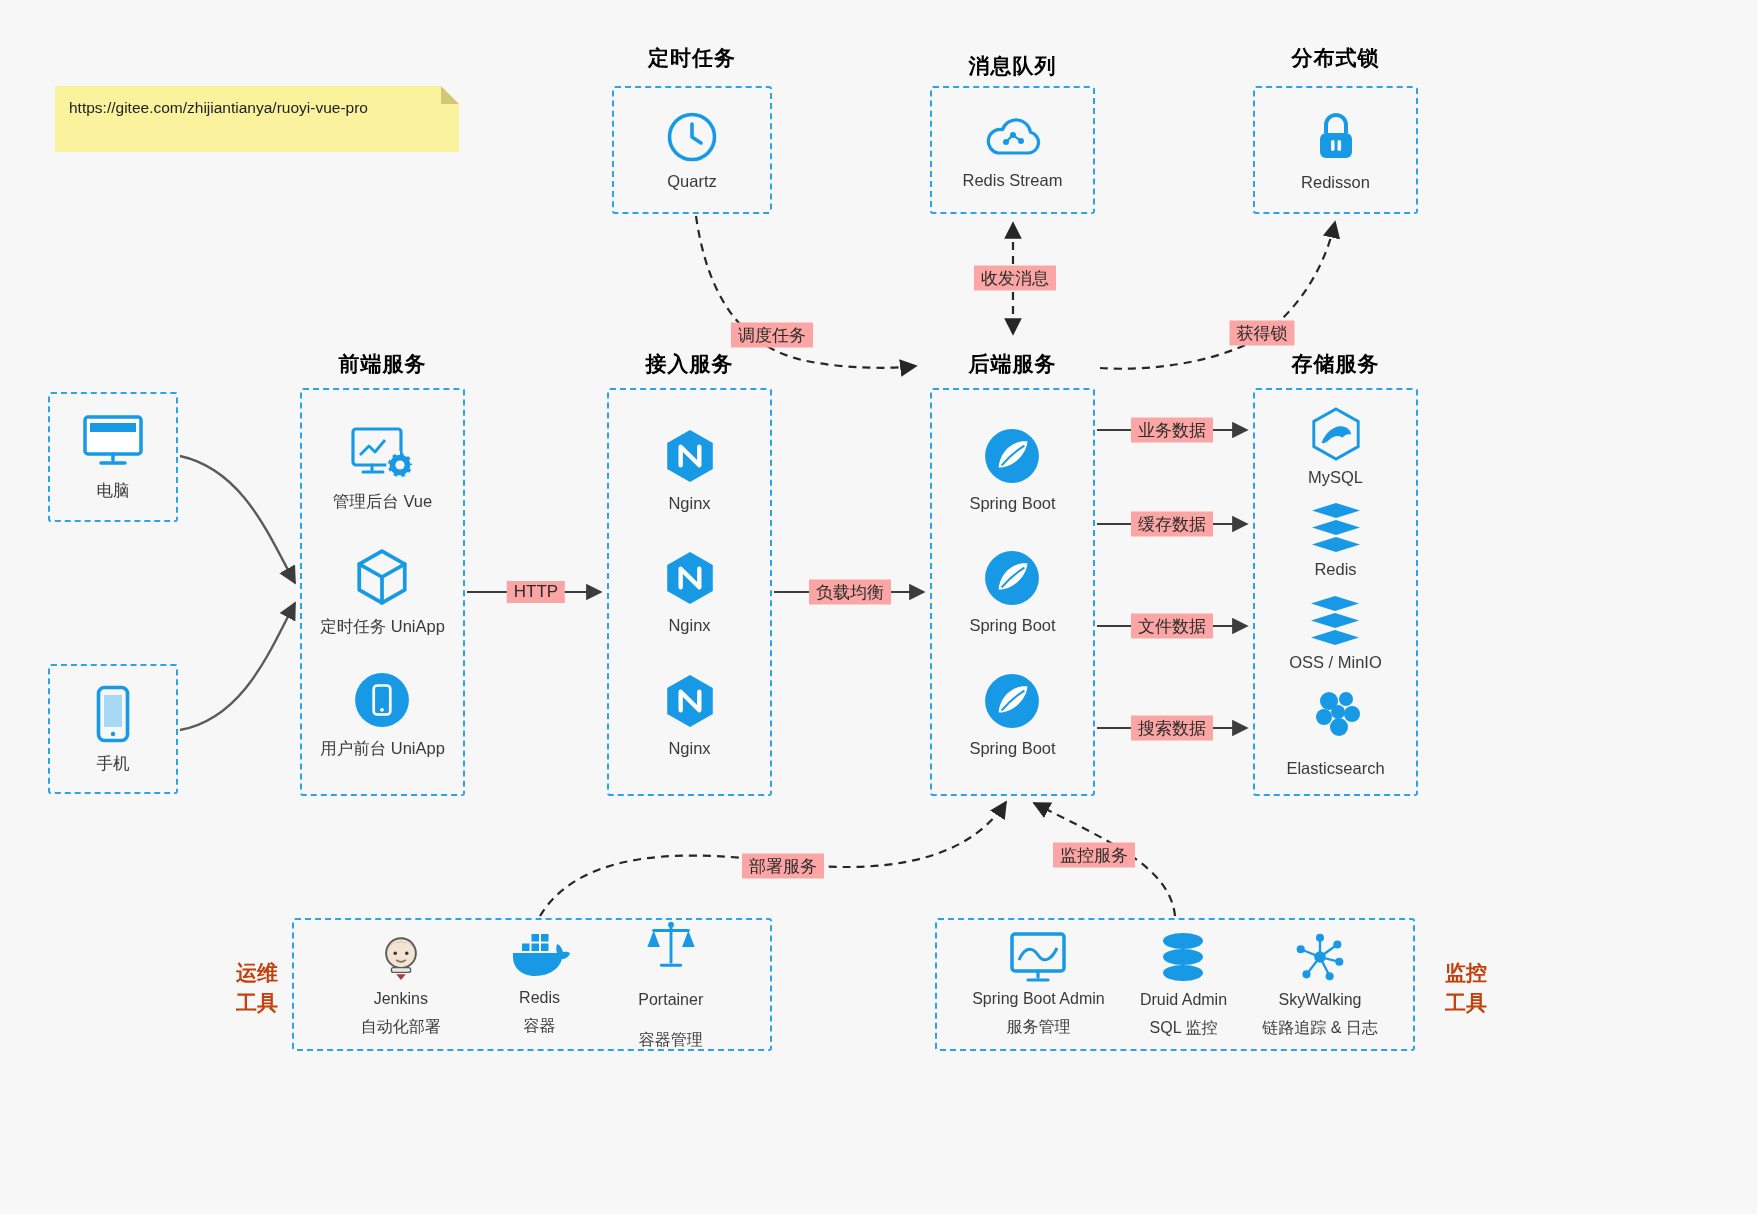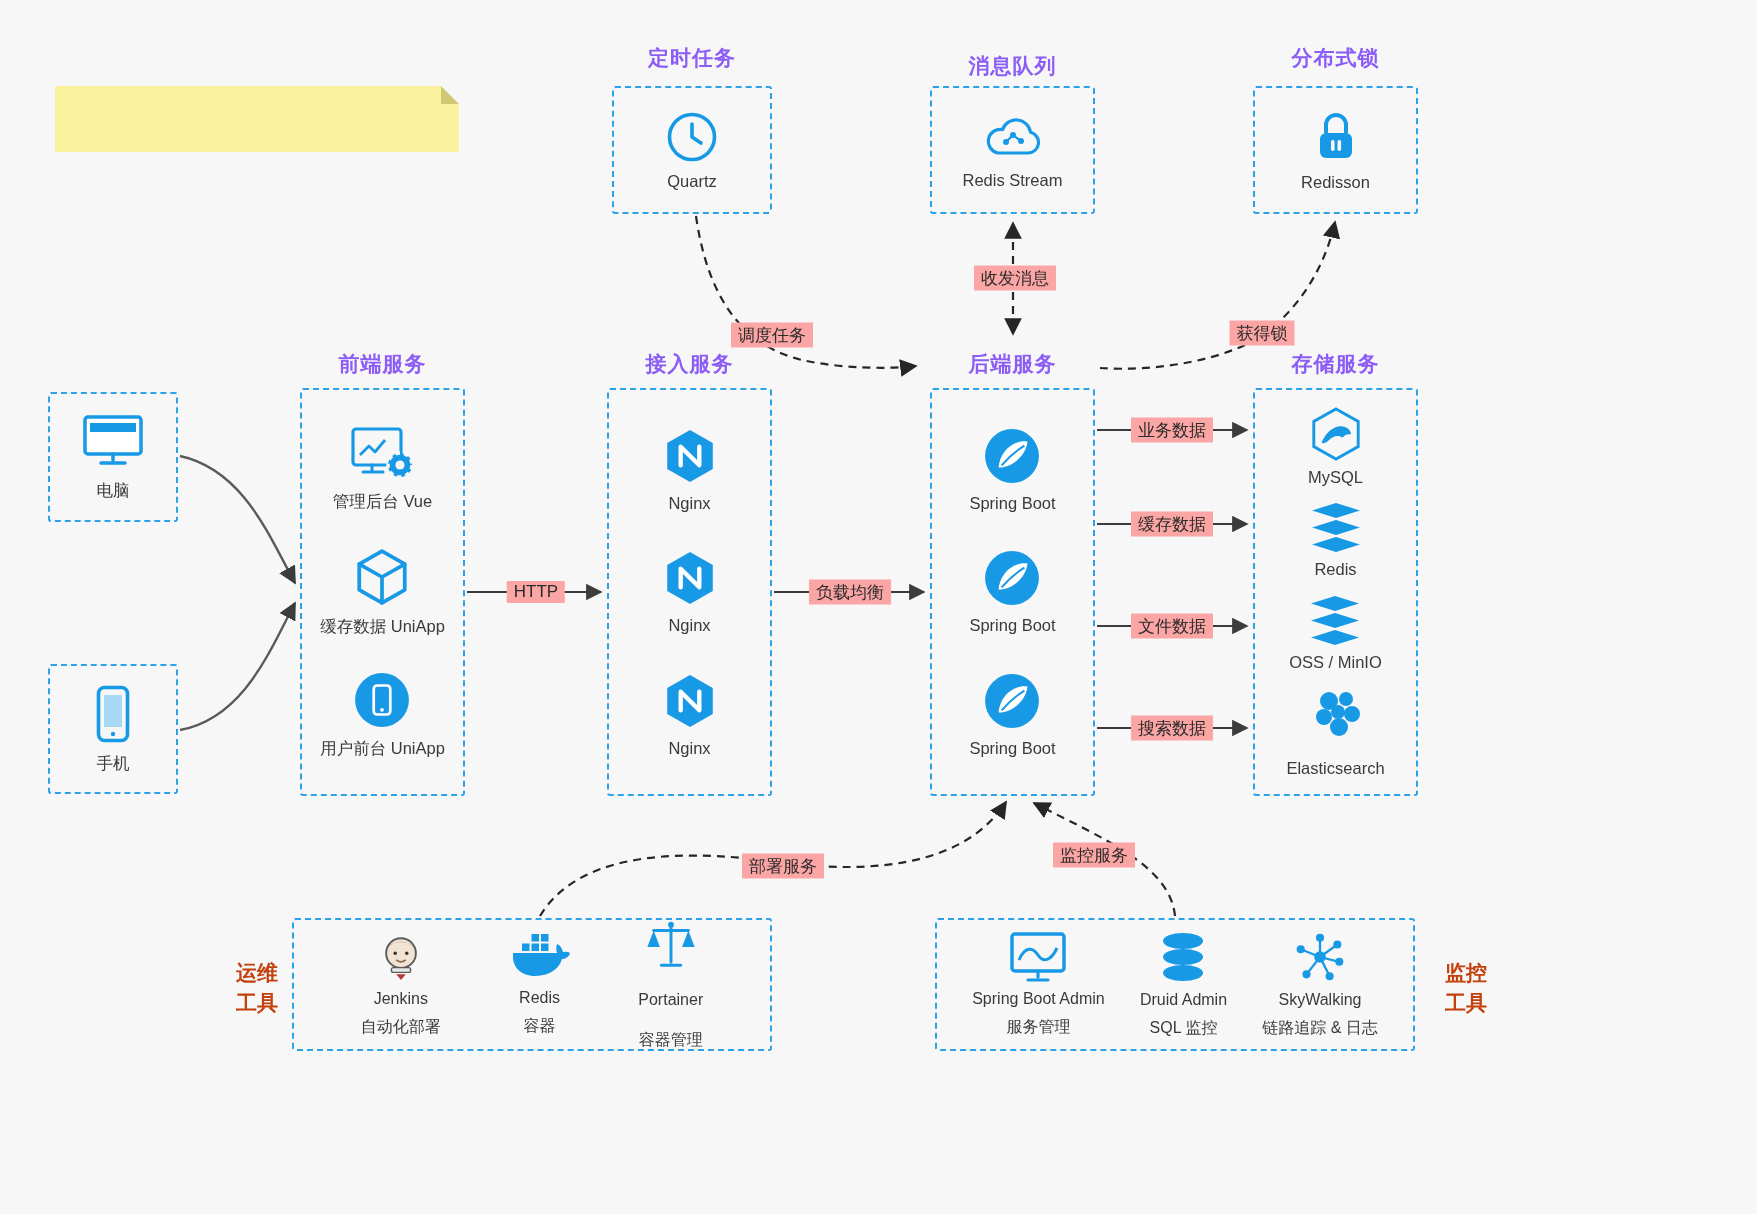--- a/index.html
+++ b/index.html
@@ -6,21 +6,21 @@
   html, body { width: 1757px; height: 1214px; }
   body {
     position: relative;
     background: #f7f7f7;
     font-family: "Liberation Sans", "DejaVu Sans", sans-serif;
     color: #333;
     overflow: hidden;
   }
   .title {
     position: absolute;
-    color: #8b5cf6;
+    color: #000000;
     font-weight: 700;
     font-size: 21px;
     text-align: center;
     letter-spacing: 1px;
   }
   .box {
     position: absolute;
     border: 2px dashed #2aa3ea;
     border-radius: 3px;
   }
@@ -74,20 +74,21 @@
     left: 0; top: 0;
     width: 1757px; height: 1214px;
     z-index: 5;
     pointer-events: none;
   }
 </style>
 </head>
 <body>
 
 <div class="note">
+  <div>https://gitee.com/zhijiantianya/ruoyi-vue-pro</div>
 </div>
 
 <div class="title" style="left:612px;top:44px;width:160px;">定时任务</div>
 <div class="box vgroup centered" style="left:612px;top:86px;width:160px;height:128px;gap:8px;">
   <svg width="54" height="54" viewBox="0 0 54 54">
     <circle cx="27" cy="27" r="22.5" fill="none" stroke="#1799e6" stroke-width="3.6"></circle>
     <path d="M27 14 V27 L36 33" fill="none" stroke="#1799e6" stroke-width="3.6" stroke-linecap="round" stroke-linejoin="round"></path>
   </svg>
   <div class="nlabel">Quartz</div>
 </div>
@@ -143,21 +144,21 @@
       <circle cx="50" cy="41" r="12" fill="#1799e6" stroke="#f7f7f7" stroke-width="3.4" stroke-dasharray="4.6 4"></circle>
       <circle cx="50" cy="41" r="4.6" fill="#f7f7f7"></circle>
     </svg>
     <div class="nlabel">管理后台 Vue</div>
   </div>
   <div class="node">
     <svg width="60" height="60" viewBox="0 0 58 58">
       <path d="M29 4 L51 16.5 V41.5 L29 54 L7 41.5 V16.5 Z" fill="none" stroke="#1799e6" stroke-width="3.6" stroke-linejoin="round"></path>
       <path d="M29 54 V29 M29 29 L7 16.5 M29 29 L51 16.5" fill="none" stroke="#1799e6" stroke-width="3.6" stroke-linecap="round"></path>
     </svg>
-    <div class="nlabel">缓存数据 UniApp</div>
+    <div class="nlabel">定时任务 UniApp</div>
   </div>
   <div class="node">
     <svg width="58" height="58" viewBox="0 0 56 56">
       <circle cx="28" cy="28" r="26" fill="#1799e6"></circle>
       <rect x="20" y="14" width="16" height="28" rx="3.5" fill="none" stroke="#ffffff" stroke-width="2.6"></rect>
       <circle cx="28" cy="37.5" r="1.8" fill="#ffffff"></circle>
     </svg>
     <div class="nlabel">用户前台 UniApp</div>
   </div>
 </div>

